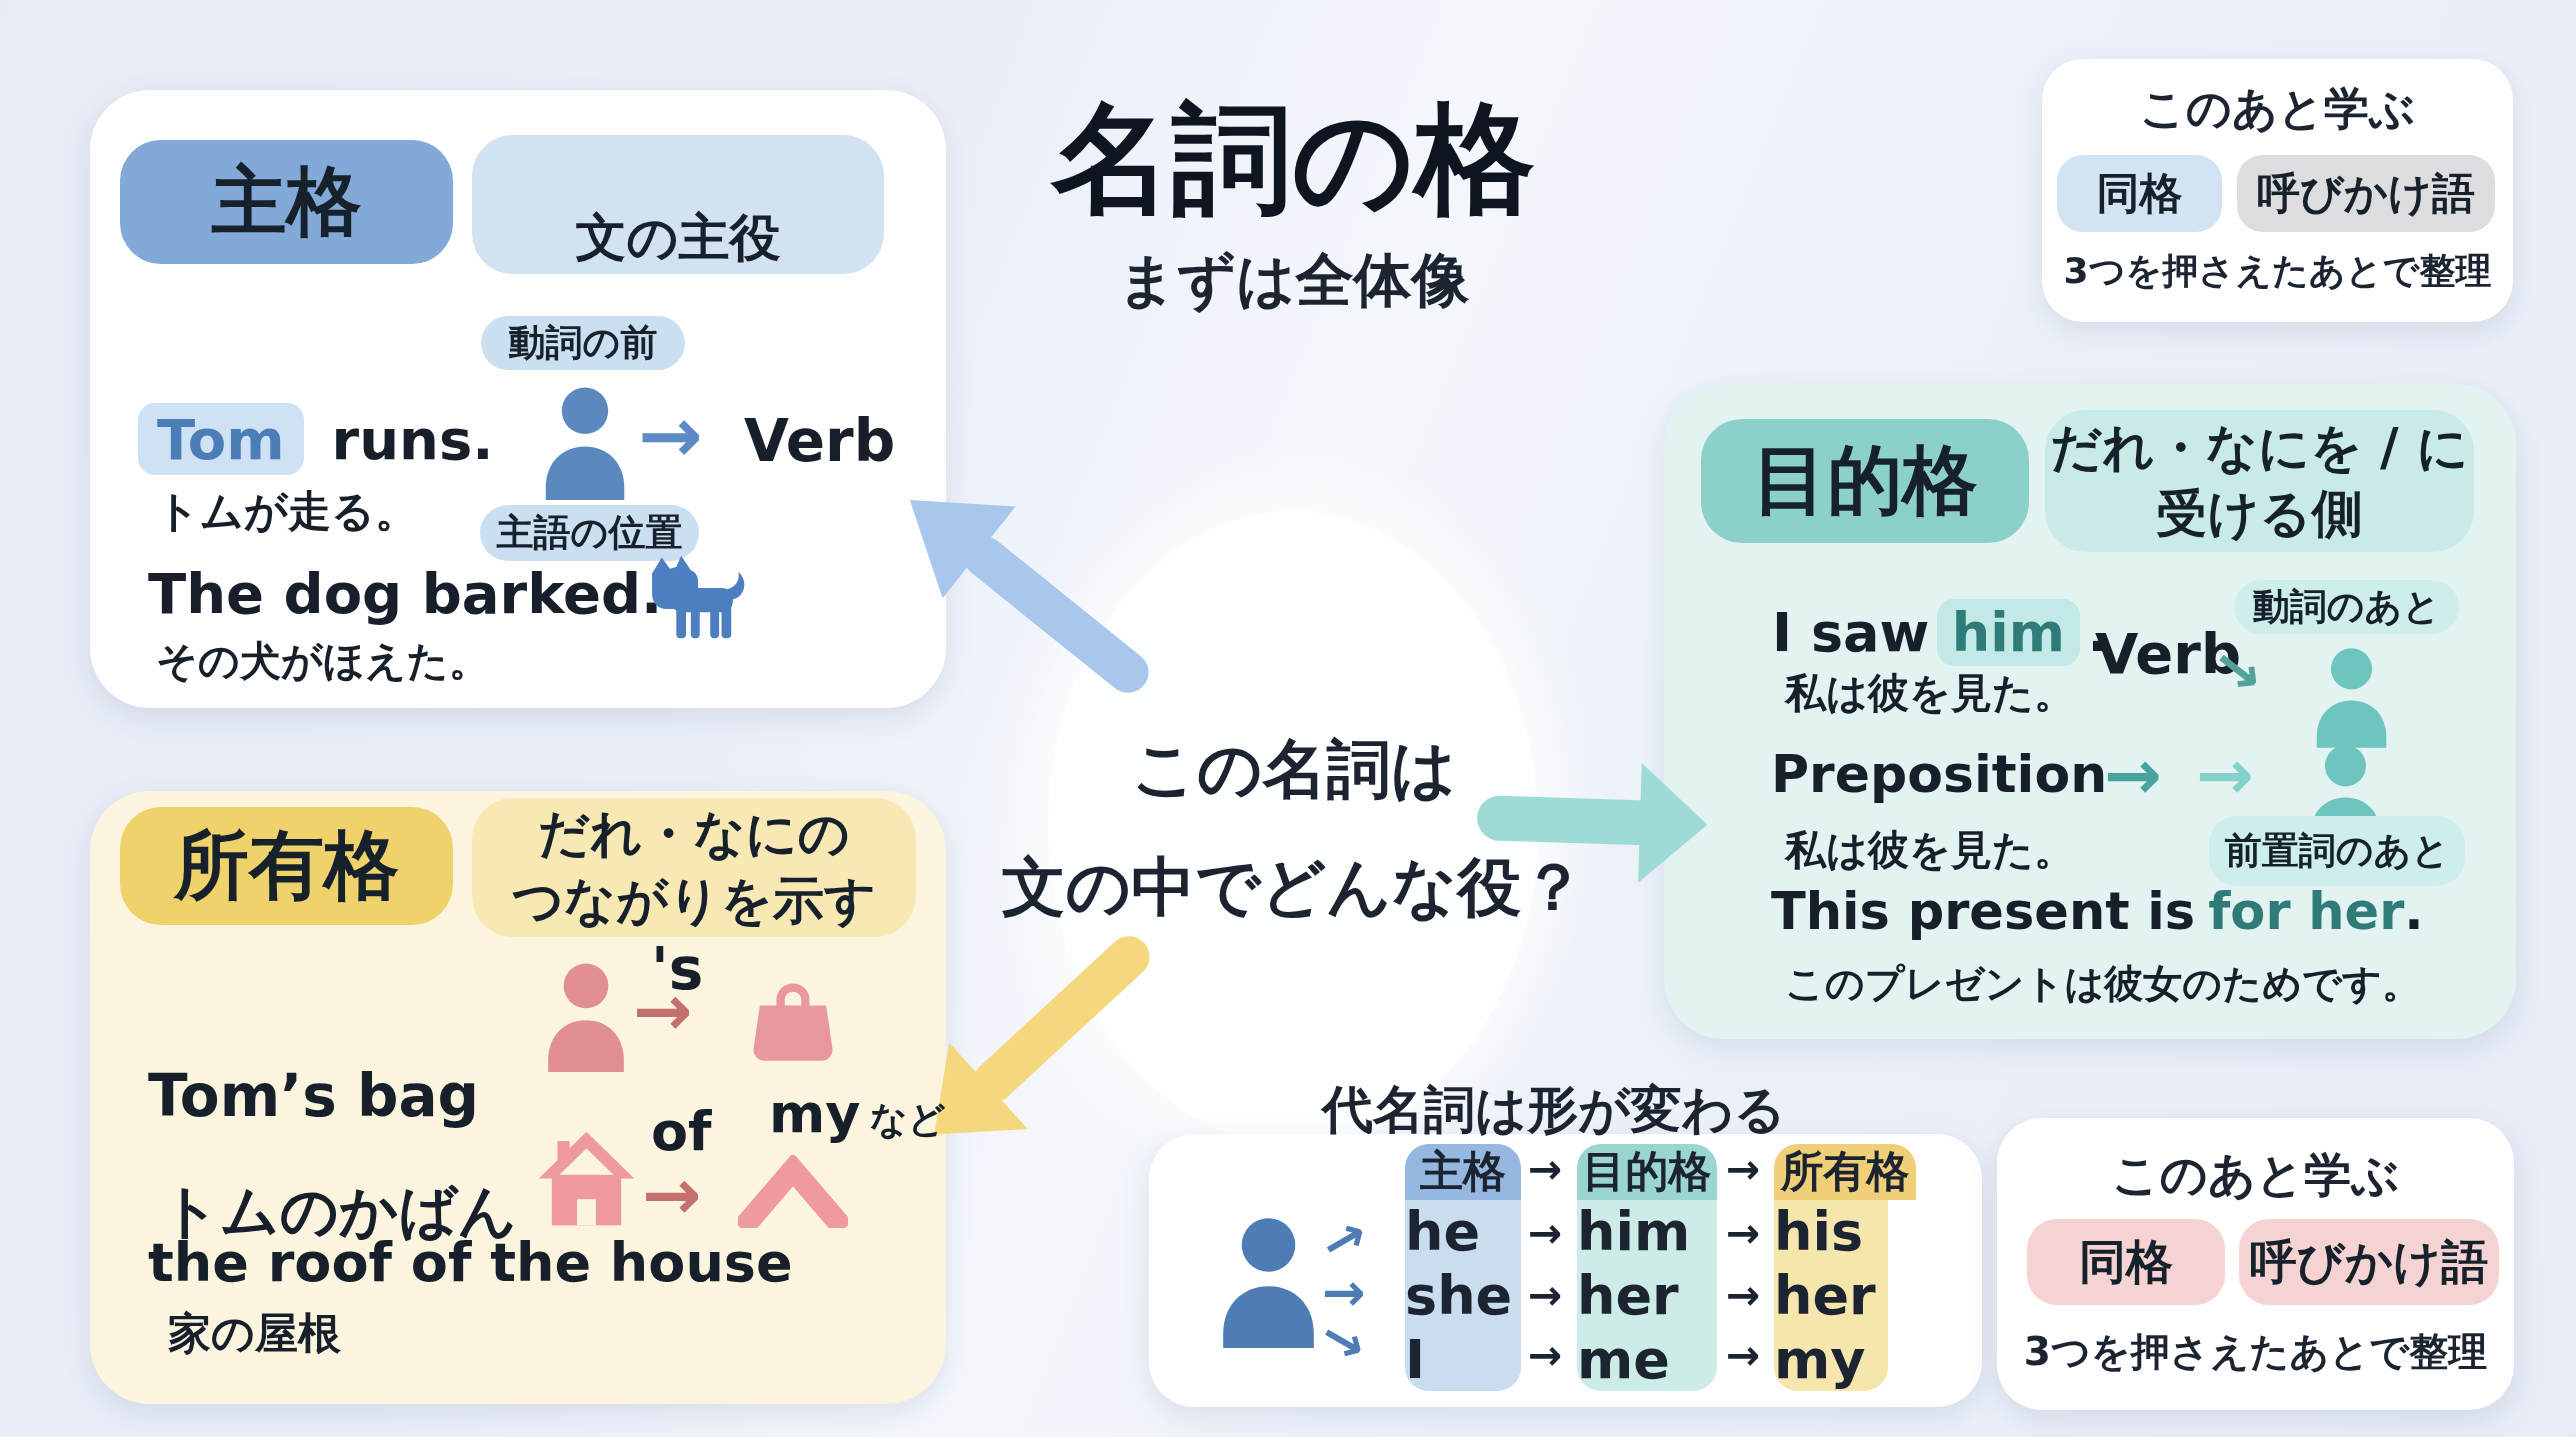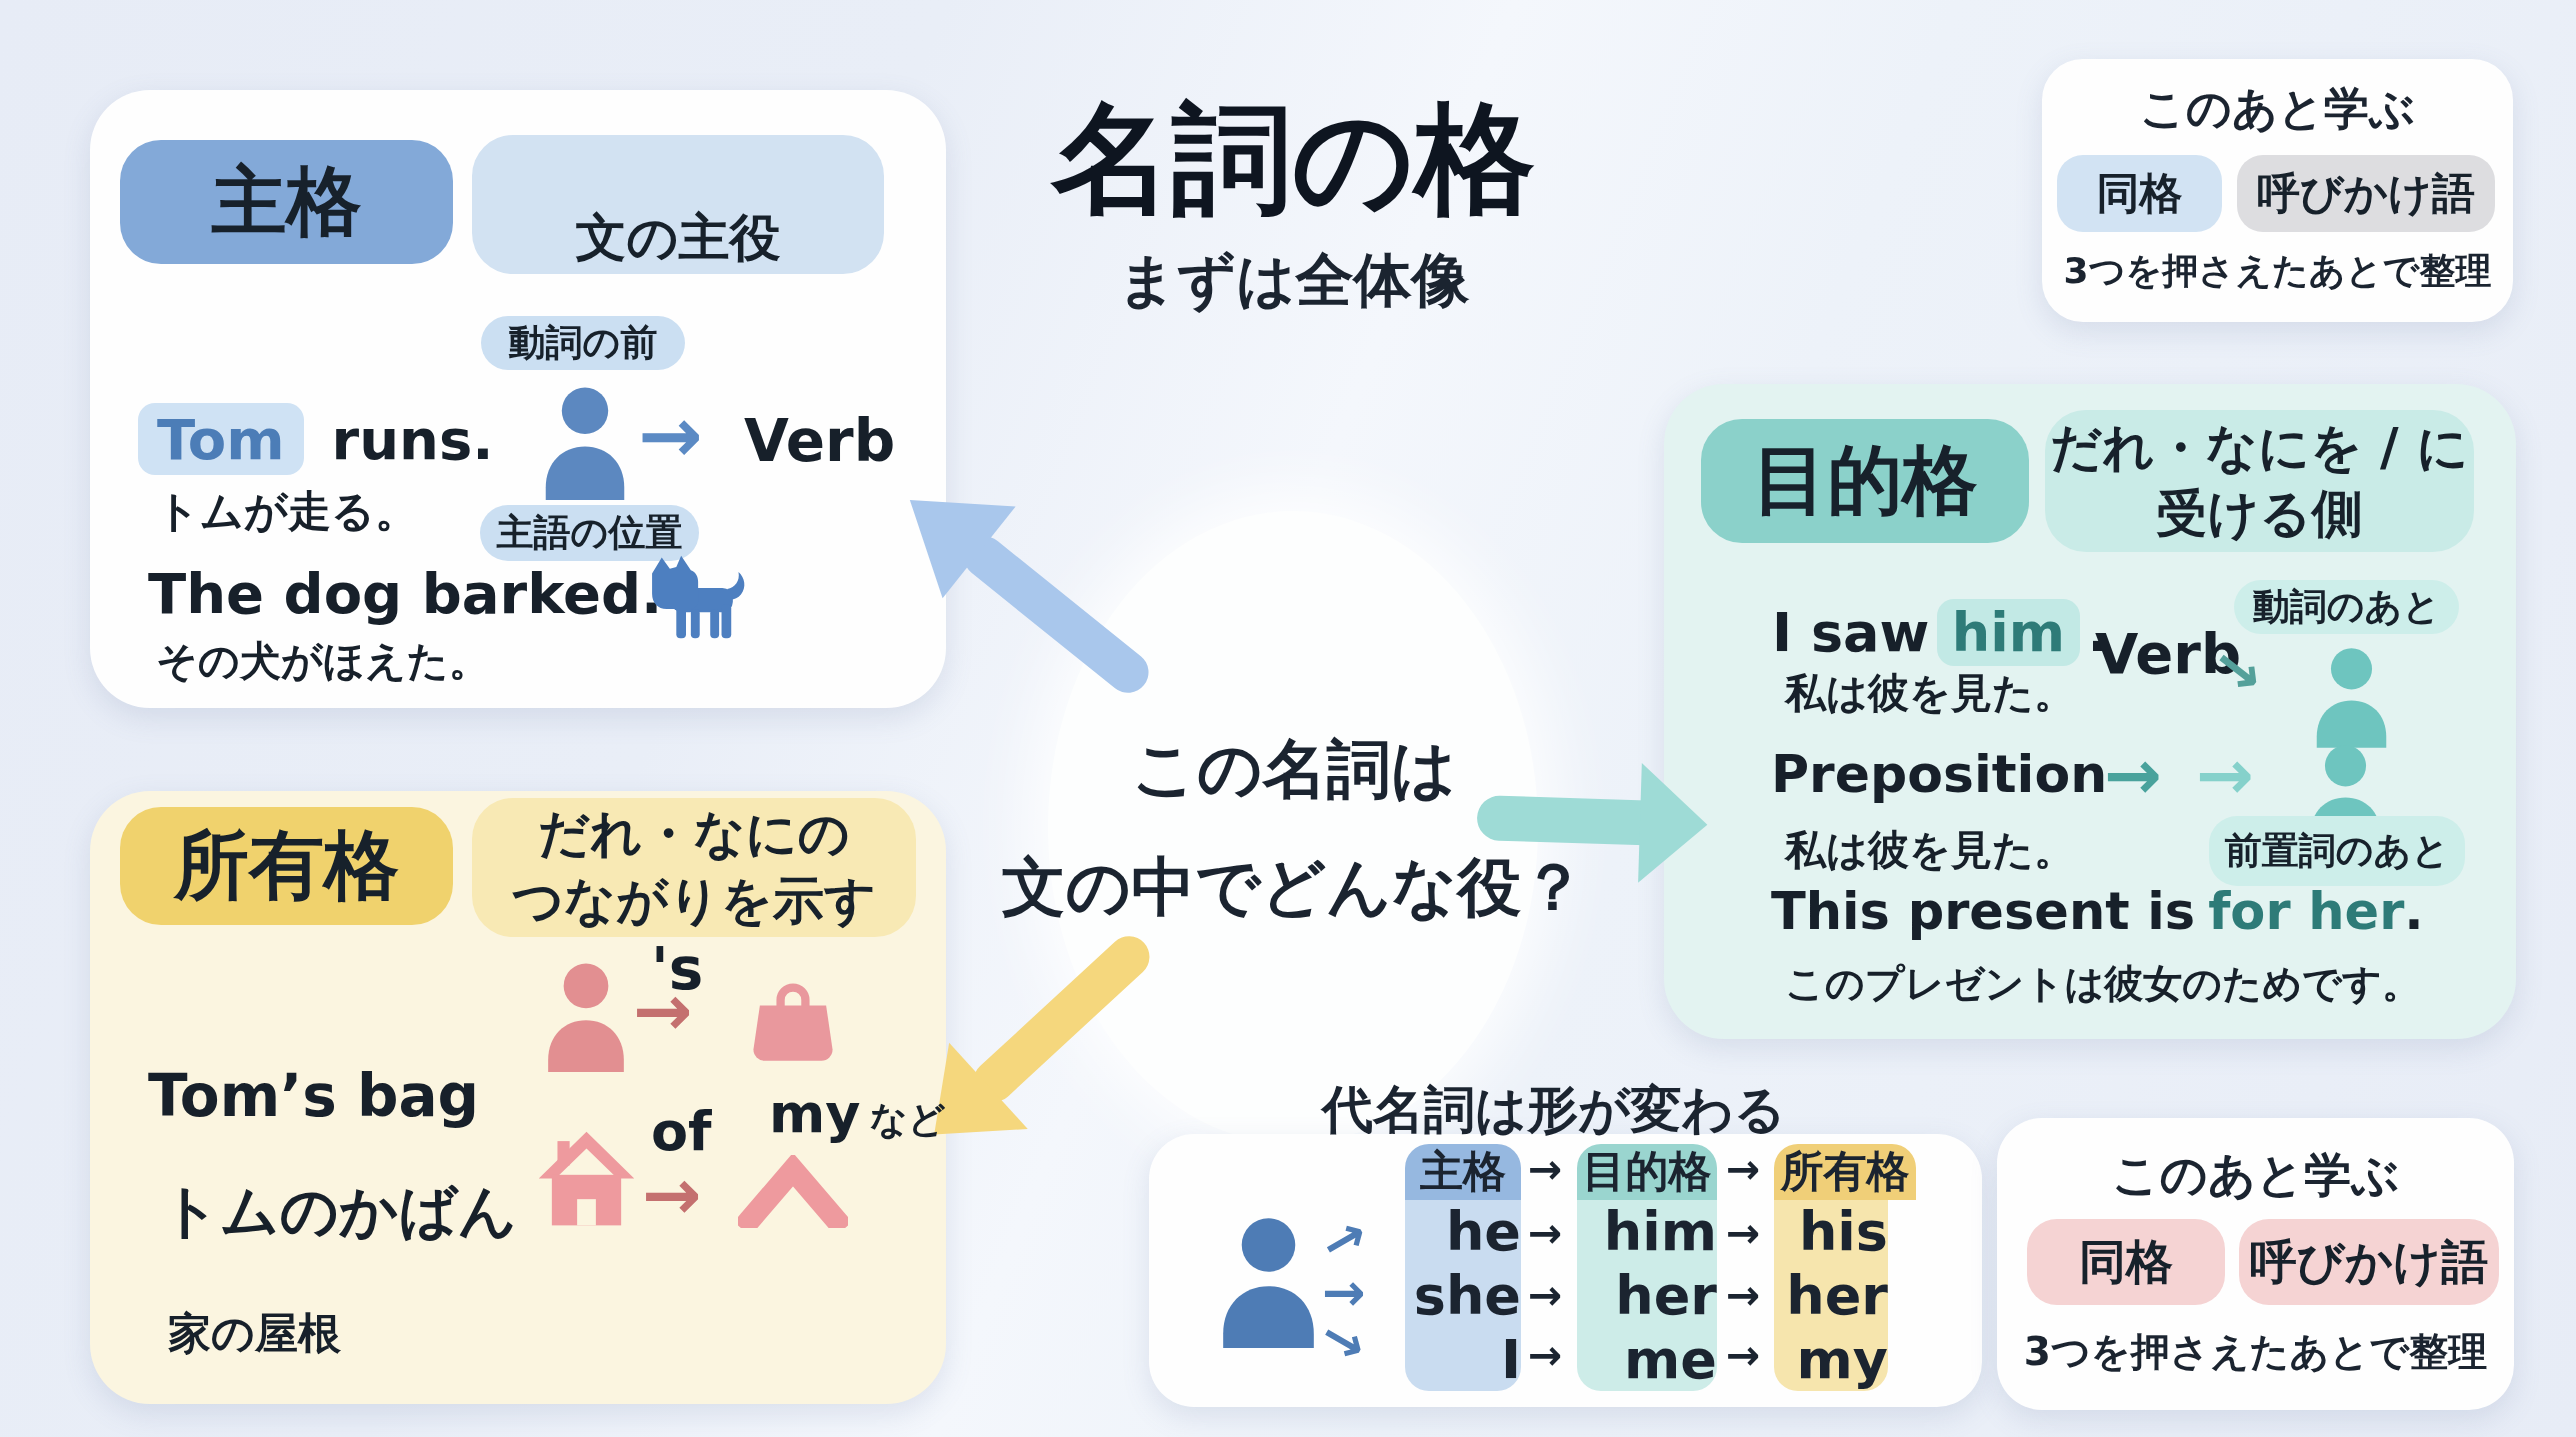--- a/index.html
+++ b/index.html
@@ -18,21 +18,21 @@
   .center-wrap{position:absolute;text-align:center;font-weight:700;white-space:nowrap;}
   .row{position:absolute;display:flex;align-items:center;gap:28px;font-weight:700;color:#17202a;white-space:nowrap;}
   .hl-tom{background:#cfe2f4;color:#4c7db7;border-radius:17px;padding:3.7px 19px;}
   .hl-him{background:#c2e9e5;color:#2e7b78;border-radius:17px;padding:1.9px 15px;}
   .teal-text{color:#2e7b78;}
   .arrow-glyph{position:absolute;font-weight:700;line-height:1;}
   .circle{position:absolute;left:1048px;top:511px;width:490px;height:633px;border-radius:50%;
           background:#fdfefe;box-shadow:0 0 66px 19px rgba(255,255,255,.85);}
   .col-header{position:absolute;display:flex;align-items:center;justify-content:center;
               font-weight:700;border-radius:24px 24px 0 0;}
-  .col-body{position:absolute;display:flex;flex-direction:column;align-items:flex-end;justify-content:space-around;
+  .col-body{position:absolute;display:flex;flex-direction:column;align-items:flex-start;justify-content:space-around;
             font-weight:700;border-radius:0 0 24px 24px;}
   svg{display:block;}
 </style>
 </head>
 <body>
 
 <div id="canvas">
 
   <div class="circle"></div>
 
@@ -175,20 +175,21 @@
   <div class="txt" style="left:651px;top:1101px;font-size:54px;">of</div>
   <span class="arrow-glyph" style="left:642px;top:1159px;font-size:71px;color:#c4706f;">→</span>
   <svg class="abs" style="left:738px;top:1155px;" width="110" height="73" viewBox="0 0 120 80">
     <path d="M12,72 L60,16 L108,72" fill="none" stroke="#ee9a9e" stroke-width="24" stroke-linecap="square"></path>
   </svg>
   <div class="row" style="left:769px;top:1082px;font-size:54px;gap:9.4px;align-items:baseline;">
     <span>my</span>
     <span style="font-size:37px;">など</span>
   </div>
 
+  <div class="txt" style="left:148px;top:1232px;font-size:54px;">the roof of the house</div>
   <div class="txt jp" style="left:168px;top:1309px;font-size:43px;">家の屋根</div>
 
   <div class="center-wrap" style="left:1245px;top:1076px;width:618px;font-size:51px;">代名詞は形が変わる</div>
 
   <svg class="abs" style="left:1217px;top:1194px;" width="103" height="174" viewBox="0 0 100 130">
     <g fill="#4e7cb5">
         <circle cx="50" cy="30" r="26"></circle>
         <path d="M6 130 v-14 c0 -28 19 -46 44 -46 s44 18 44 46 v14 z"></path>
       </g>
   </svg>

